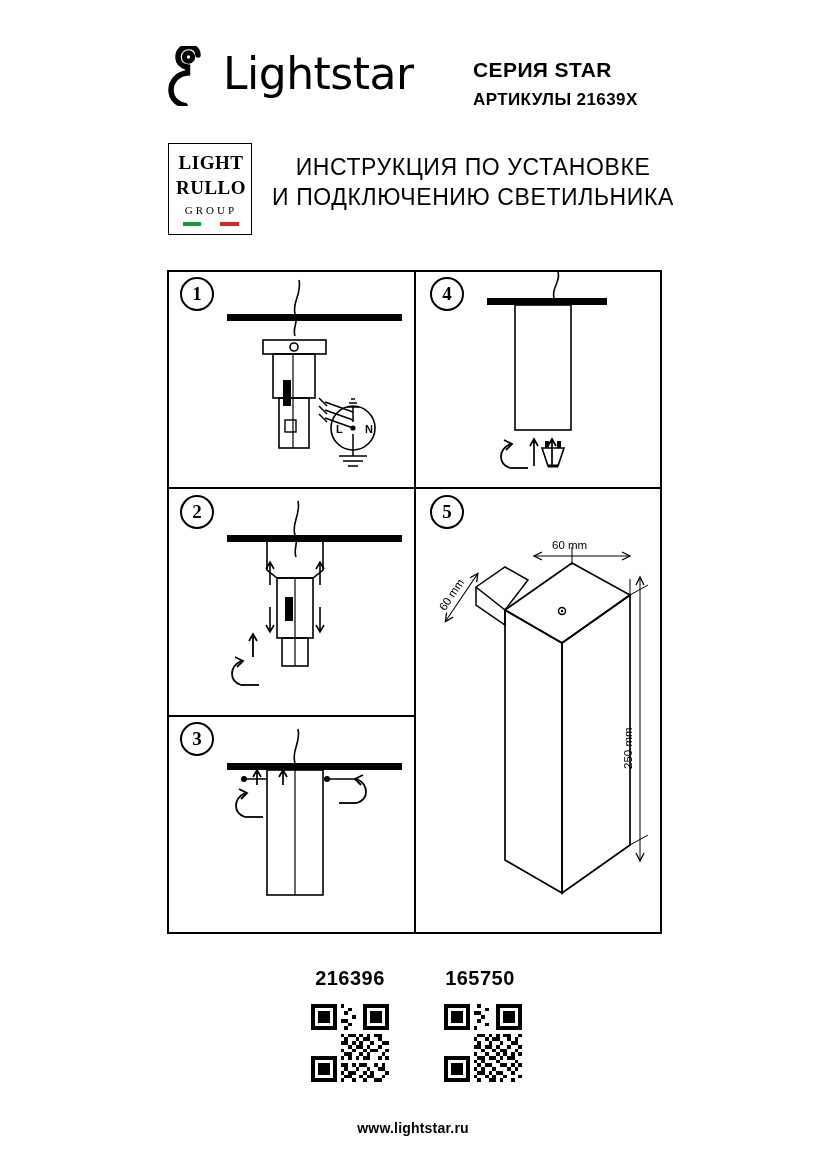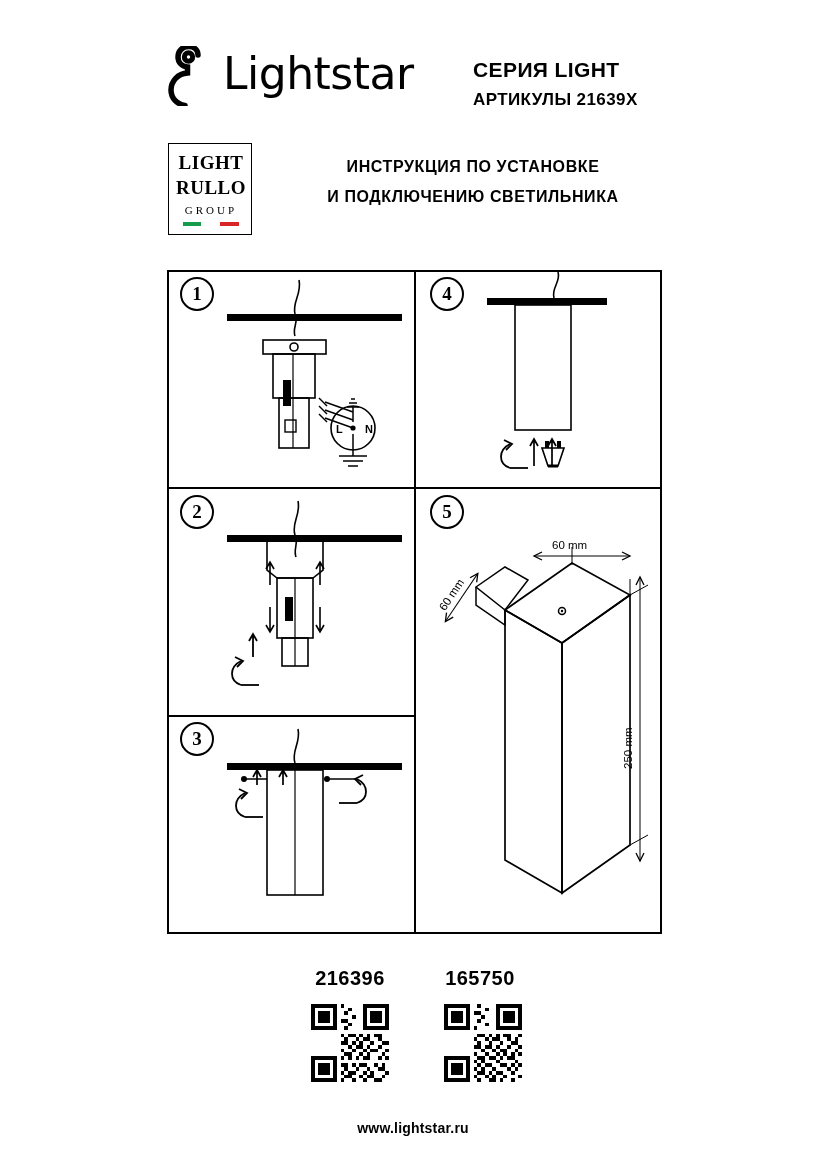--- a/index.html
+++ b/index.html
@@ -93,22 +93,22 @@
     height: 4px;
     background: linear-gradient(to right, #169b4d 0 33%, #ffffff 33% 66%, #d82626 66% 100%);
   }
 
   .title {
     position: absolute;
     left: 268px;
     top: 152px;
     width: 410px;
     text-align: center;
-    font-size: 16px;
-    font-weight: bold;
+    font-size: 23px;
+    font-weight: normal;
     line-height: 30px;
     letter-spacing: 0.6px;
   }
 
   
   .frame {
     position: absolute;
     left: 167px;
     top: 270px;
     width: 495px;
@@ -178,21 +178,21 @@
 
     <div class="logo-mark">
       <svg width="62" height="60" viewBox="0 0 62 60">
         <path d="M30 9 C30 3.5 25.5 0.5 20.5 0.5 C14.5 0.5 10 5 10 11 C10 16.5 14 20.5 19.5 21 L19.5 27 C10 27.5 3 35 3 44 C3 52 9 58.5 17 59.5" fill="none" stroke="#000" stroke-width="5.5" stroke-linecap="round"></path>
         <circle cx="20.5" cy="11" r="4.2" fill="none" stroke="#000" stroke-width="5"></circle>
       </svg>
     </div>
 
     <div class="logo-word">Lightstar</div>
 
-    <div class="series-line">СЕРИЯ LIGHT</div>
+    <div class="series-line">СЕРИЯ STAR</div>
     <div class="articul-line">АРТИКУЛЫ 21639X</div>
   </div>
 
   <div class="group-box">
     <div class="gb-l1">LIGHT</div>
     <div class="gb-l2">RULLO</div>
     <div class="gb-l3">GROUP</div>
     <div class="gb-bar"></div>
   </div>
 

